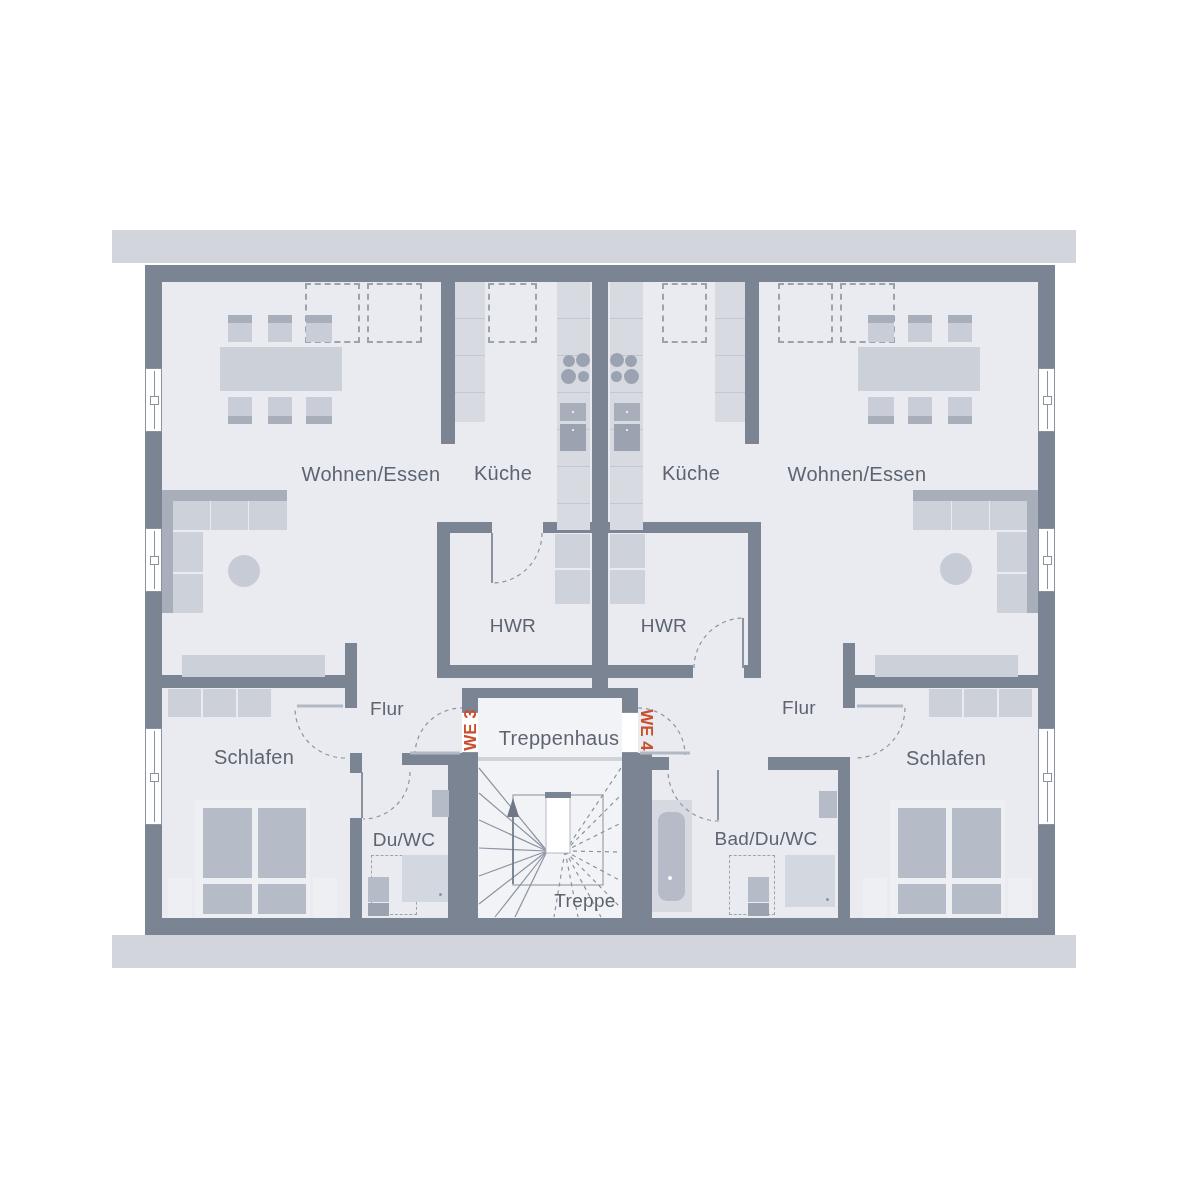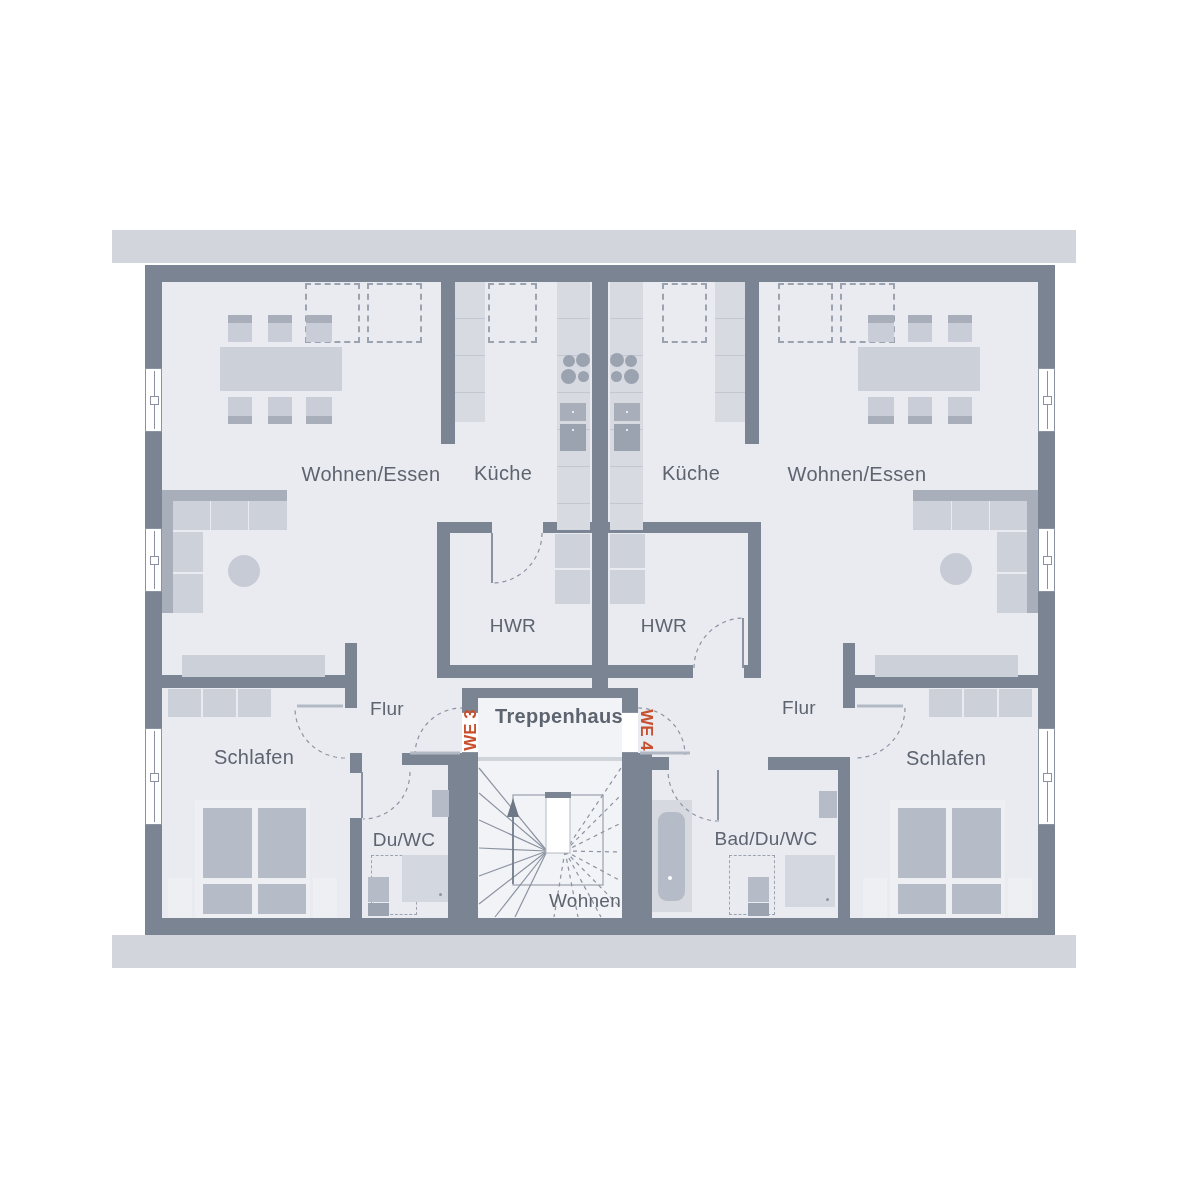--- a/index.html
+++ b/index.html
@@ -262,19 +262,19 @@
   <span class="lbl" style="left:254px;top:757px;">Schlafen</span>
   <span class="lbl sm" style="left:404px;top:840px;">Du/WC</span>
 
   <span class="lbl" style="left:691px;top:473px;">Küche</span>
   <span class="lbl" style="left:857px;top:474px;">Wohnen/Essen</span>
   <span class="lbl sm" style="left:664px;top:626px;">HWR</span>
   <span class="lbl sm" style="left:799px;top:708px;">Flur</span>
   <span class="lbl" style="left:946px;top:758px;">Schlafen</span>
   <span class="lbl sm" style="left:766px;top:839px;">Bad/Du/WC</span>
 
-  <span class="lbl" style="left:559px;top:716px;font-weight:bold;">Treppenhaus</span>
-  <span class="lbl sm" style="left:585px;top:901px;">Wohnen</span>
+  <span class="lbl" style="left:559px;top:738px;">Treppenhaus</span>
+  <span class="lbl sm" style="left:585px;top:901px;">Treppe</span>
 
   <span class="welbl we-ccw" style="left:471px;top:730px;">WE 3</span>
   <span class="welbl we-cw" style="left:646px;top:730px;">WE 4</span>
 
 </div>
 
 </body></html>

